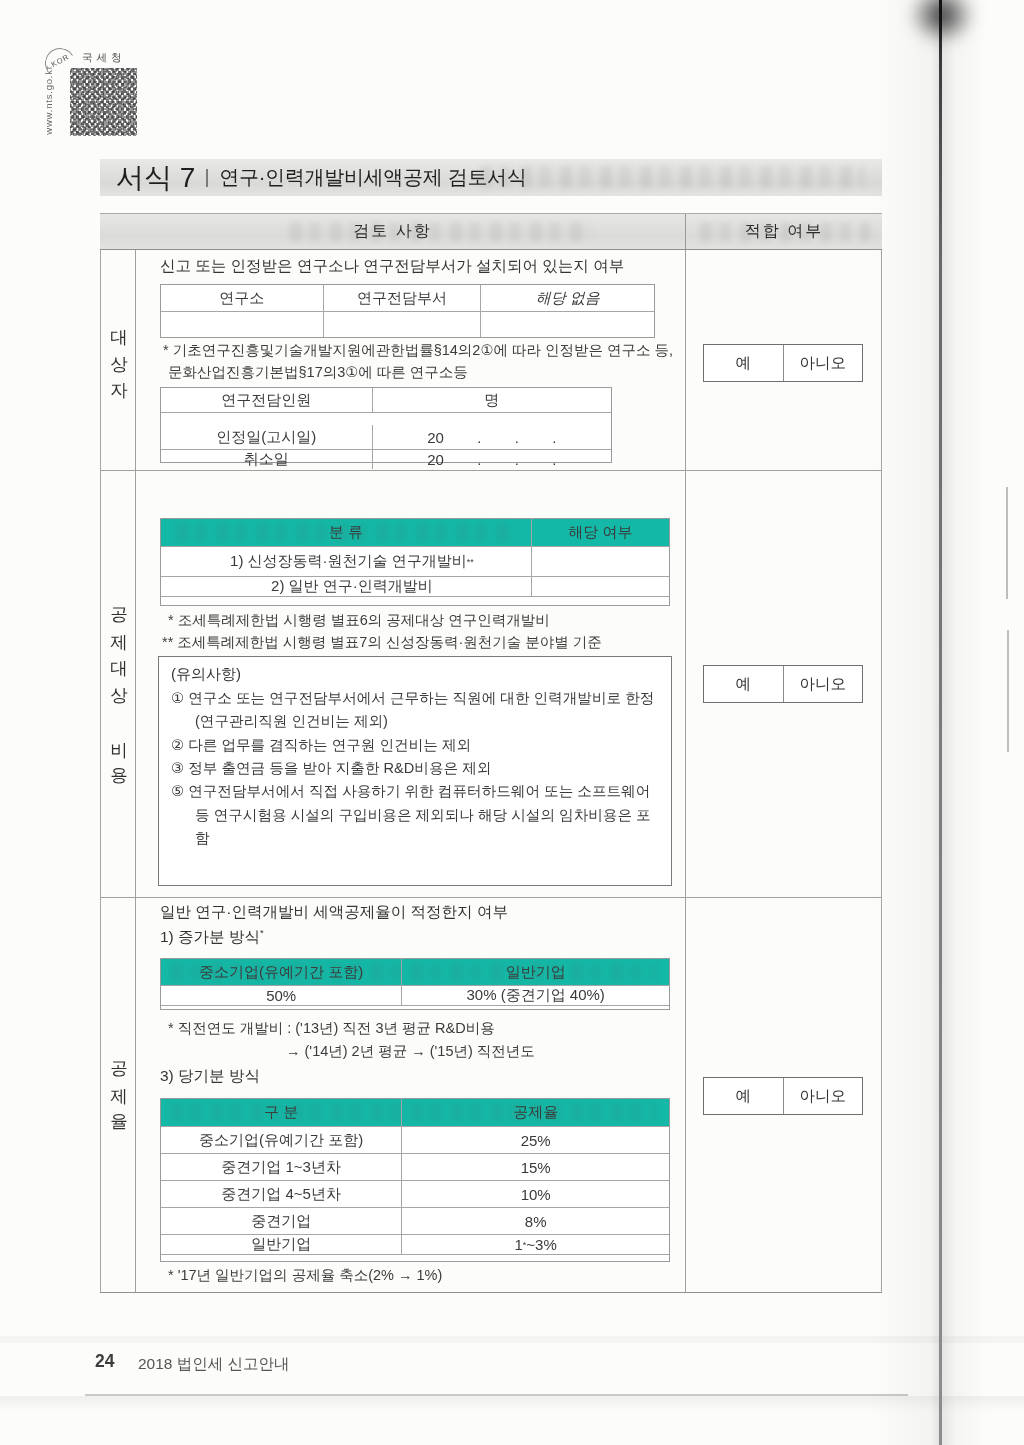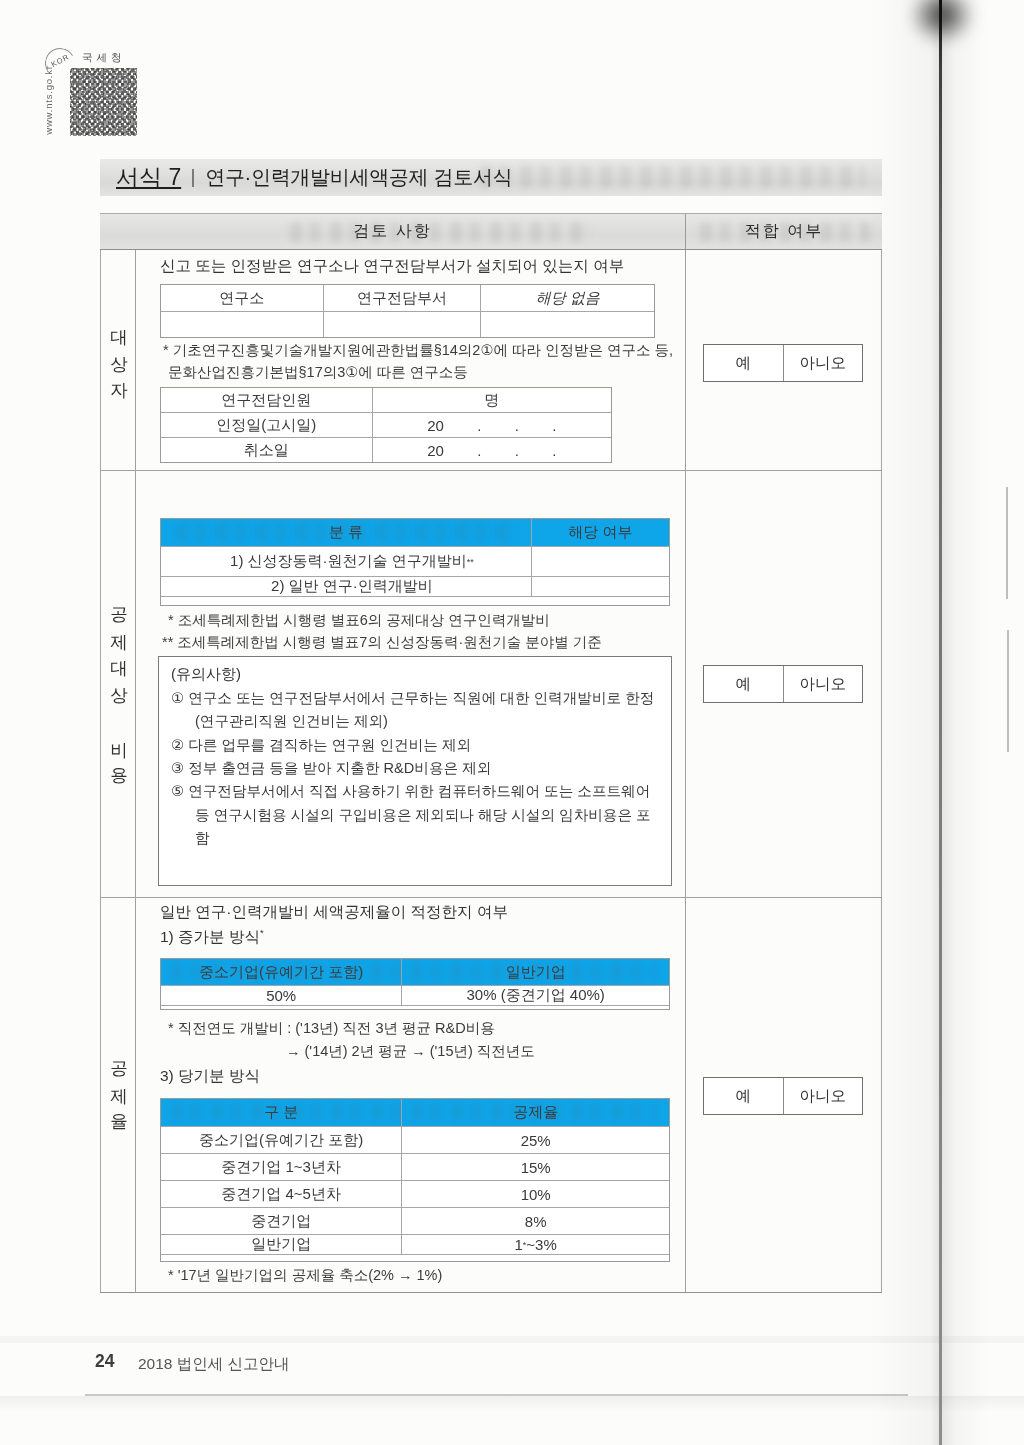--- a/index.html
+++ b/index.html
@@ -36,21 +36,21 @@
   .qr{position:absolute;left:52px;top:46px;width:67px;height:68px;opacity:.85;
     background:
       repeating-conic-gradient(#8b8b8b 0% 25%,#ffffff 0% 50%) 0 0/6px 5px,
       repeating-conic-gradient(#9a9a9a 0% 25%,transparent 0% 50%) 2px 1px/9px 7px,
       repeating-conic-gradient(#7f7f7f 0% 25%,transparent 0% 50%) 1px 3px/5px 8px;
     background-blend-mode:multiply;}
   
   .title-bar{position:absolute;left:100px;top:159px;width:782px;height:37px;
     background:linear-gradient(180deg,#e9e9e7,#d9d9d7 65%,#e3e3e1);
     display:flex;align-items:center;padding-left:16px;}
-  .title-prefix{font-size:23px;color:#1f1f1f;text-decoration:underline;}
+  .title-prefix{font-size:28px;color:#1f1f1f;}
   .title-sep{width:0;height:18px;border-left:2px solid #5a5a5a;margin:0 11px;opacity:.75;}
   .title-main{font-size:20px;color:#1f1f1f;letter-spacing:-0.3px;}
   
   .mt-header{position:absolute;left:100px;top:213px;width:782px;height:37px;
     background:linear-gradient(180deg,#e7e7e5,#dbdbd9 60%,#e2e2e0);
     border-top:1px solid #ababab;border-bottom:1px solid #8f8f8f;}
   .mt-header .hcell{position:absolute;top:0;height:100%;display:flex;align-items:center;justify-content:center;
     font-size:16px;color:#2a2a2a;letter-spacing:2px;}
   .mt-body{position:absolute;left:100px;top:250px;width:782px;height:1043px;
     border-left:1px solid #a6a6a6;border-right:1px solid #a6a6a6;border-bottom:1px solid #8f8f8f;}
@@ -64,21 +64,21 @@
   .note{position:absolute;font-size:14.5px;color:#3c3c3c;white-space:nowrap;}
   sup{font-size:.6em;vertical-align:super;line-height:0;}
   
   .st{position:absolute;border:1px solid #9a9a9a;background:#fff;display:flex;flex-direction:column;}
   .str{display:flex;border-bottom:1px solid #a6a6a6;}
   .str:last-child{border-bottom:none;flex:1;}
   .stc{border-right:1px solid #a6a6a6;display:flex;align-items:center;justify-content:center;
     font-size:15px;color:#3a3a3a;overflow:hidden;white-space:nowrap;}
   .stc:last-child{border-right:none;}
   .stc.left{justify-content:center;padding-left:12px;}
-  .hg{background:#0ea5e9;}
+  .hg{background:#14b8a6;}
   .pre{white-space:pre;}
   
   .notice{position:absolute;left:158px;top:656px;width:514px;height:230px;border:1px solid #7a7a7a;
     padding:8px 12px 4px 12px;background:#fff;}
   .notice-title{font-size:15px;color:#343434;margin-bottom:3px;}
   .notice-item{font-size:14.6px;line-height:1.6;color:#3a3a3a;padding-left:24px;text-indent:-24px;}
   
   .yn{position:absolute;width:160px;height:38px;border:1px solid #6f6f6f;display:flex;background:#fff;}
   .yn>div{flex:1;display:flex;align-items:center;justify-content:center;font-size:15.5px;color:#333;}
   .yn .yes{border-right:1px solid #8a8a8a;}
@@ -138,21 +138,21 @@
   </div>
 
   <div class="note" style="left:163px;top:341px;">* 기초연구진흥및기술개발지원에관한법률§14의2①에 따라 인정받은 연구소 등,</div>
   <div class="note" style="left:168px;top:363px;">문화산업진흥기본법§17의3①에 따른 연구소등</div>
 
   <div class="st" style="left:160px;top:387px;width:452px;height:76px;">
     <div class="str" style="flex:0 0 25px;">
       <div class="stc" style="width:47%;">연구전담인원</div>
       <div class="stc" style="width:53%;">명</div>
     </div>
-    <div class="str" style="flex:0 0 25px;">
+    <div class="str" style="flex:0 0 25px;margin-top:12px;">
       <div class="stc" style="width:47%;">인정일(고시일)</div>
       <div class="stc pre" style="width:53%;">20        .        .        .</div>
     </div>
     <div class="str">
       <div class="stc" style="width:47%;">취소일</div>
       <div class="stc pre" style="width:53%;">20        .        .        .</div>
     </div>
   </div>
 
   <div class="yn" style="left:703px;top:344px;">

